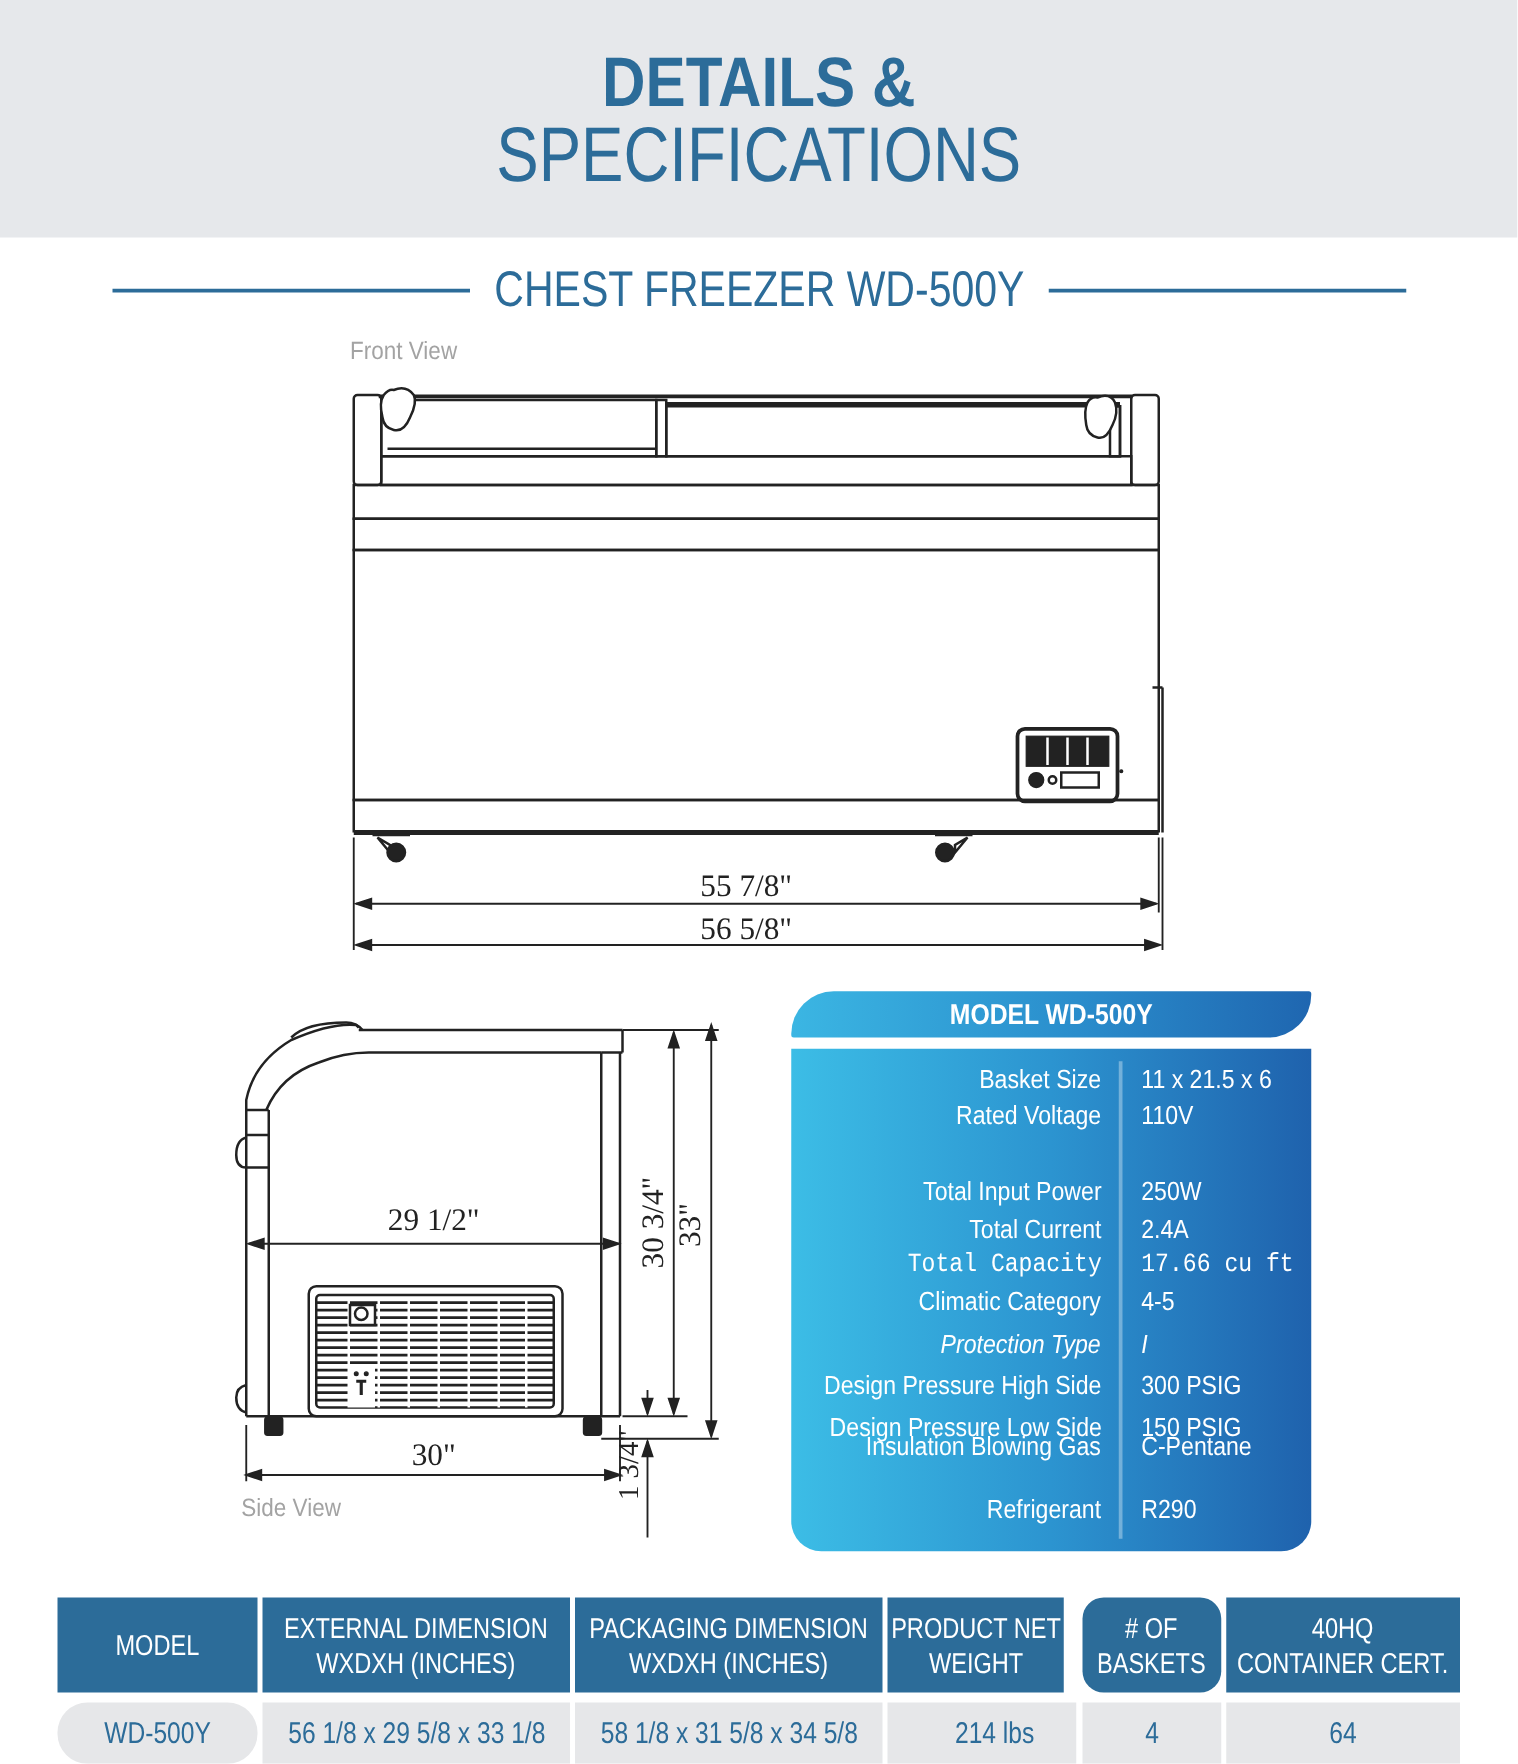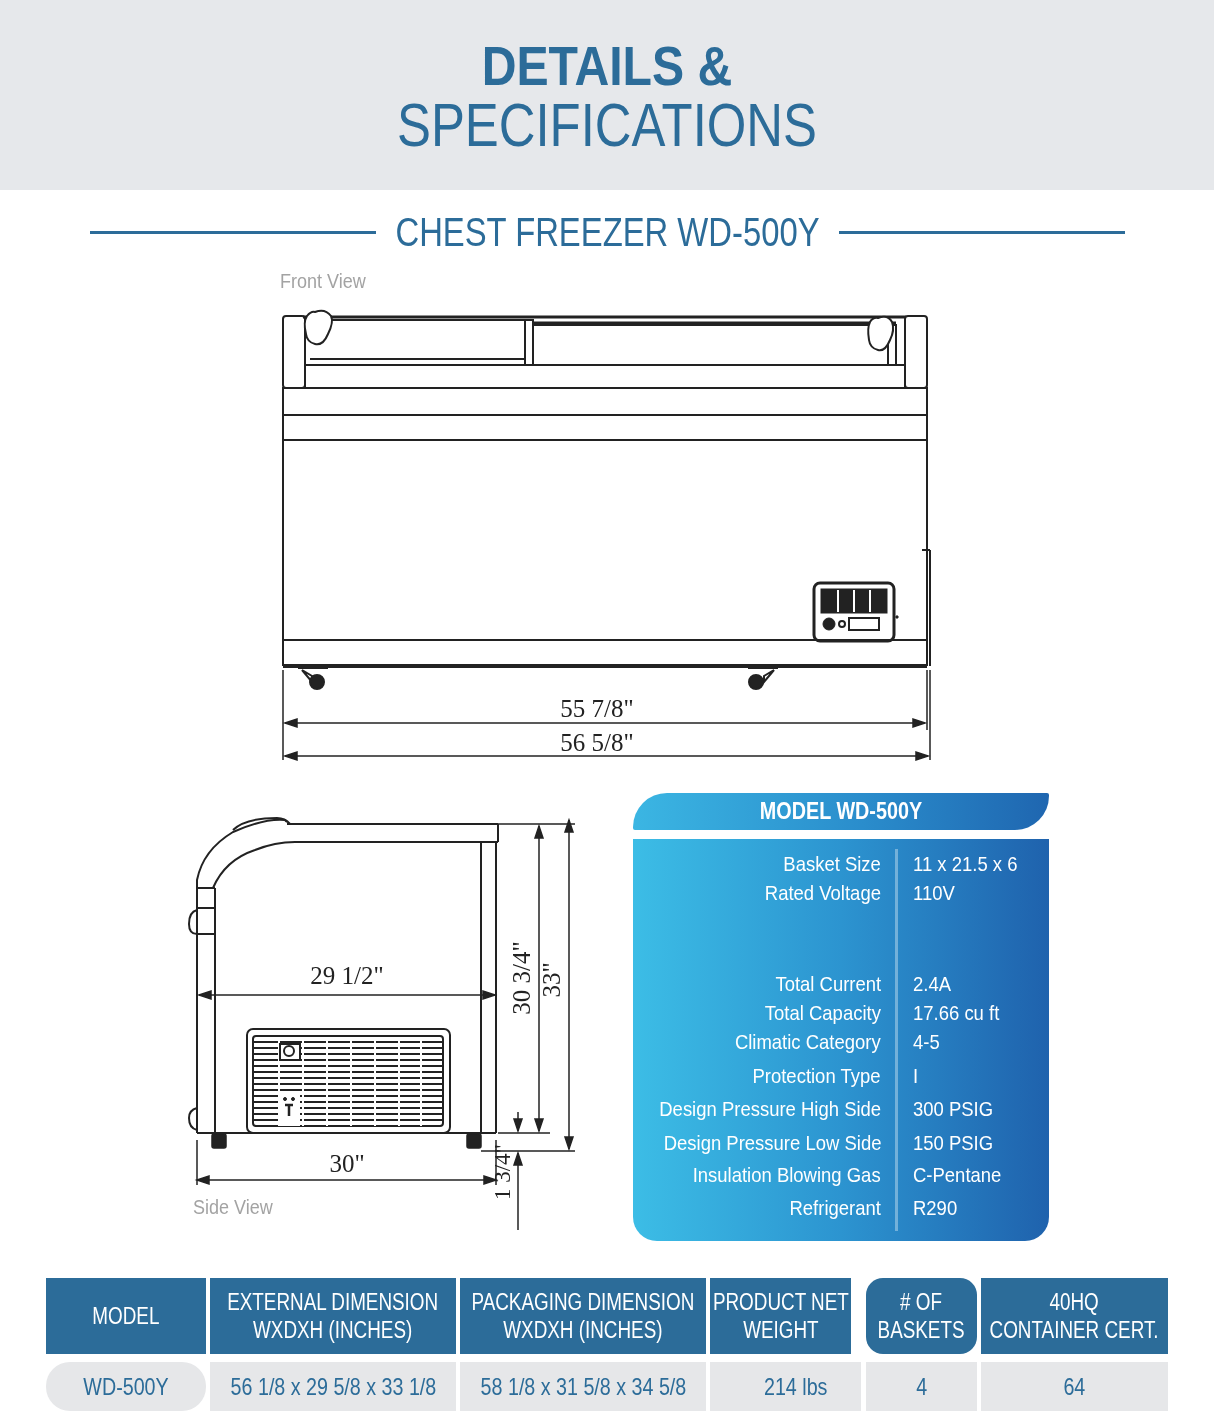--- a/index.html
+++ b/index.html
@@ -247,45 +247,49 @@
 <div class="spec-body">
   <div class="spec-divider"></div>
   <div class="spec-row" style="top:10px;">
     <span class="spec-label">Basket Size</span>
     <span class="spec-value">11 x 21.5 x 6</span>
   </div>
   <div class="spec-row" style="top:39px;">
     <span class="spec-label">Rated  Voltage</span>
     <span class="spec-value">110V</span>
   </div>
+  <div class="spec-row" style="top:100px;">
+    <span class="spec-label">Total Input Power</span>
+    <span class="spec-value">250W</span>
+  </div>
   <div class="spec-row" style="top:130px;">
     <span class="spec-label">Total Current</span>
     <span class="spec-value">2.4A</span>
   </div>
-  <div class="spec-row" style="top:159px;">
+  <div class="spec-row" style="top:159px;font-family:Liberation Mono, monospace;">
     <span class="spec-label">Total Capacity</span>
     <span class="spec-value">17.66 cu ft</span>
   </div>
   <div class="spec-row" style="top:188px;">
     <span class="spec-label">Climatic Category</span>
     <span class="spec-value">4-5</span>
   </div>
-  <div class="spec-row" style="top:222px;">
+  <div class="spec-row" style="top:222px;font-style:italic;">
     <span class="spec-label">Protection Type</span>
     <span class="spec-value">I</span>
   </div>
   <div class="spec-row" style="top:255px;">
     <span class="spec-label">Design Pressure High Side</span>
     <span class="spec-value">300 PSIG</span>
   </div>
   <div class="spec-row" style="top:289px;">
     <span class="spec-label">Design Pressure Low Side</span>
     <span class="spec-value">150 PSIG</span>
   </div>
-  <div class="spec-row" style="top:321px;padding-left:44px;">
+  <div class="spec-row" style="top:304px;padding-left:44px;">
     <span class="spec-label">Insulation Blowing Gas</span>
     <span class="spec-value">C-Pentane</span>
   </div>
   <div class="spec-row" style="top:354px;">
     <span class="spec-label">Refrigerant</span>
     <span class="spec-value">R290</span>
   </div>
 </div>
 
 <div class="tbl">

